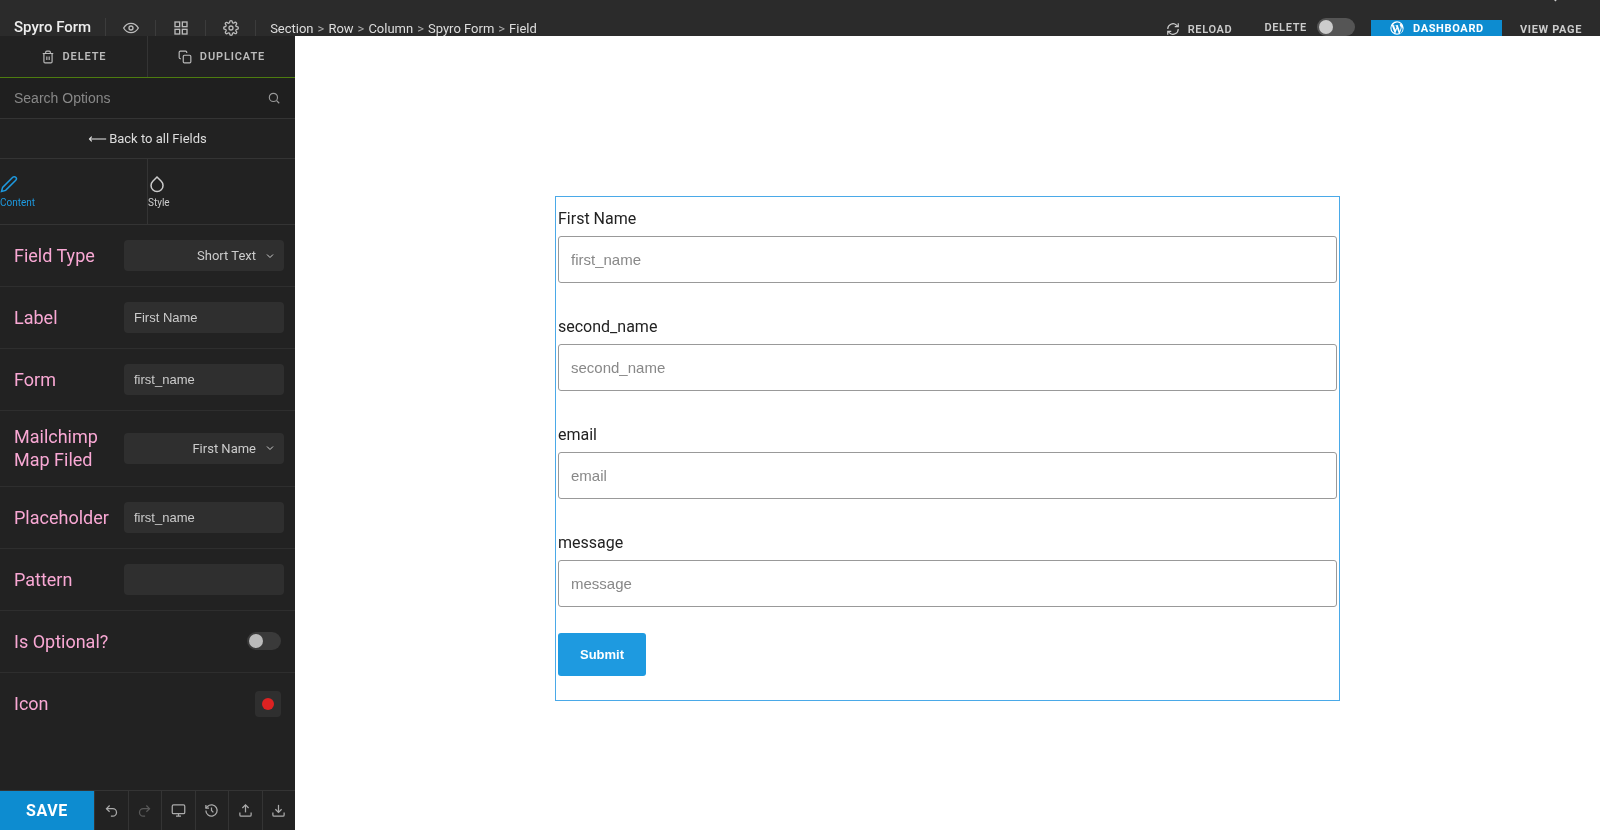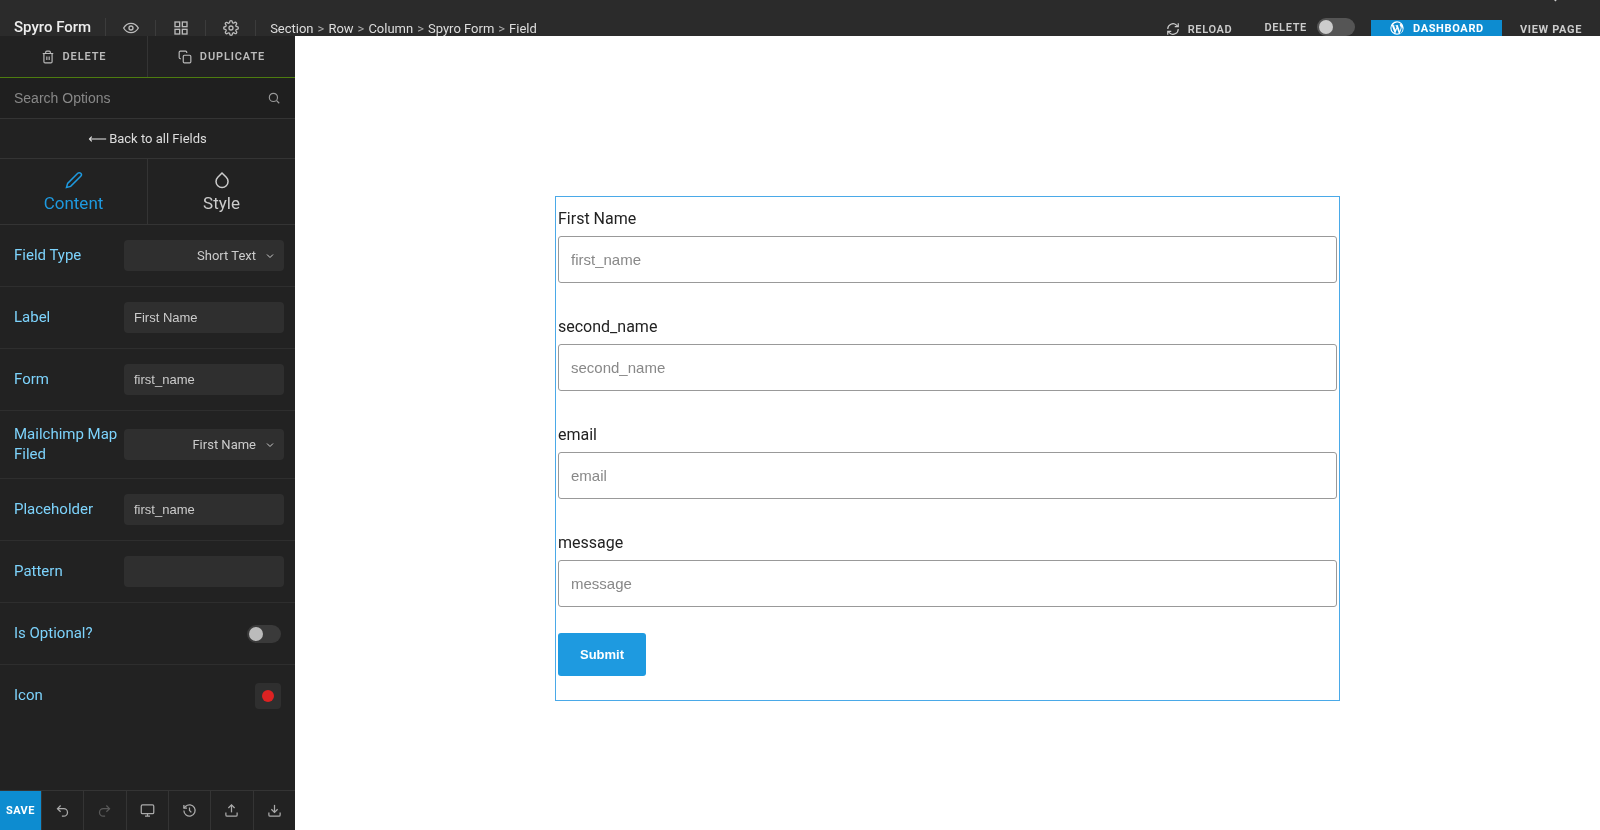--- a/index.html
+++ b/index.html
@@ -27,38 +27,38 @@
 .side-top-btn { flex: 1; display: flex; align-items: center; justify-content: center; gap: 8px; color: #bbb; font-size: 11px; font-weight: 600; letter-spacing: 0.08em; cursor: pointer; }
 .side-top-btn:first-child { border-right: 1px solid #343434; }
 .side-top-btn svg { width: 14px; height: 14px; }
 .search-row { position: relative; border-bottom: 1px solid #343434; background: #1f1f1f;}
 .search-row input { width: 100%; background: transparent; border: none; color: #ccc; font-size: 14px; padding: 12px 36px 12px 14px; outline: none; }
 .search-row input::placeholder { color: #888; }
 .search-row svg { position: absolute; right: 14px; top: 50%; transform: translateY(-50%); width: 14px; height: 14px; color: #999; }
 .back-row { text-align: center; padding: 12px 0; font-size: 13px; color: #ddd; cursor: pointer; border-bottom: 1px solid #343434; }
 .back-row .arrow { letter-spacing: -1px; }
 .tabs-row { display: flex; height: 66px; border-bottom: 1px solid #343434; }
-.tab { flex: 1; display: flex; flex-direction: column; align-items: center; justify-content: center; gap: 4px; font-size: 17px; color: #ccc; cursor: pointer; }
+.tab { flex: 1; display: flex; flex-direction: column; align-items: flex-start; justify-content: center; gap: 4px; font-size: 10px; color: #ccc; cursor: pointer; }
 .tab.active { color: #1e9ae0; }
 .tab:first-child { border-right: 1px solid #343434; }
 .tab svg { width: 18px; height: 18px; }
 .options-scroll { flex:1; overflow-y:auto; }
 .opt-row { display: flex; align-items: center; padding: 14px 14px; border-bottom: 1px solid #2e2e2e; font-size: 13px; color: #ccc; min-height: 62px;}
-.opt-label { flex: 0 0 110px; font-size: 15px; color: #7dd3fc; line-height: 1.3; }
+.opt-label { flex: 0 0 110px; font-size: 18px; color: #f9a8d4; line-height: 1.3; }
 .opt-control { flex: 1; display: flex; justify-content: flex-end; }
 .opt-input { width: 160px; background: #2f2f2f; border: none; border-radius: 4px; color: #ccc; font-size: 13px; padding: 8px 10px; outline: none; }
 .opt-select { width: 160px; background: #2f2f2f; border-radius: 4px; color: #ccc; font-size: 13px; padding: 8px 28px 8px 10px; position: relative; display: flex; align-items: center; justify-content: flex-end; }
 .opt-select svg { position: absolute; right: 8px; top: 50%; transform: translateY(-50%); width: 12px; height: 12px; }
 .opt-toggle { width: 34px; height: 18px; background: #3a3a3a; border-radius: 10px; position: relative; }
 .opt-toggle .knob { width: 14px; height: 14px; border-radius: 50%; background: #bbb; position: absolute; top: 2px; left: 2px; }
 .icon-swatch { width: 26px; height: 26px; background: #2f2f2f; border-radius: 4px; display: flex; align-items: center; justify-content: center; }
 .icon-swatch .dot { width: 12px; height: 12px; border-radius: 50%; background: #d22; }
 
 .footer { position: absolute; bottom: 0; left: 0; width: 295px; height: 40px; background: #222; display: flex; align-items: stretch; border-top: 1px solid #343434; }
-.save-btn { background: #0d8cd0; color: #fff; font-size: 11px; font-weight: 700; letter-spacing: 0.04em; padding: 0 6px; display: flex; align-items: center; cursor: pointer; }
+.save-btn { background: #0d8cd0; color: #fff; font-size: 16px; font-weight: 700; letter-spacing: 0.04em; padding: 0 26px; display: flex; align-items: center; cursor: pointer; }
 .foot-icon { flex: 1; display: flex; align-items: center; justify-content: center; color: #aaa; border-left: 1px solid #343434; cursor: pointer; }
 .foot-icon svg { width: 15px; height: 15px; }
 
 .canvas { flex: 1; background: #fff; position: relative; overflow-y: scroll; padding-bottom:40px;}
 .form-outline { margin: 160px auto 0 auto; width: 785px; border: 1px solid #4aa9e8; padding: 0 0 24px 0;}
 .fld { padding: 0 0 22px 0; }
 .fld-label { font-size: 16px; color: #222; padding: 12px 2px 8px 2px; }
 .fld-input { width: calc(100% - 4px); margin: 0 2px; border: 1px solid #999; border-radius: 3px; padding: 14px 12px; font-size: 15px; color: #444; }
 .fld-input::placeholder { color: #888; }
 .submit-btn { margin: 4px 2px 0 2px; background: #1e9ae0; color: #fff; border: none; border-radius: 3px; padding: 14px 22px; font-size: 13px; font-weight: 600; cursor: pointer; }

